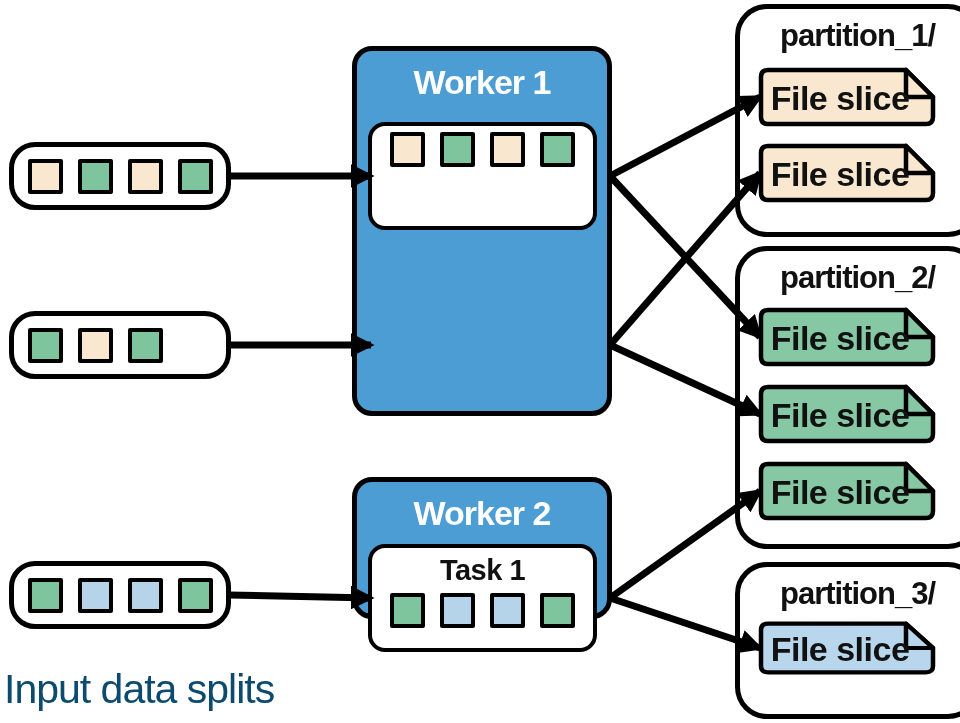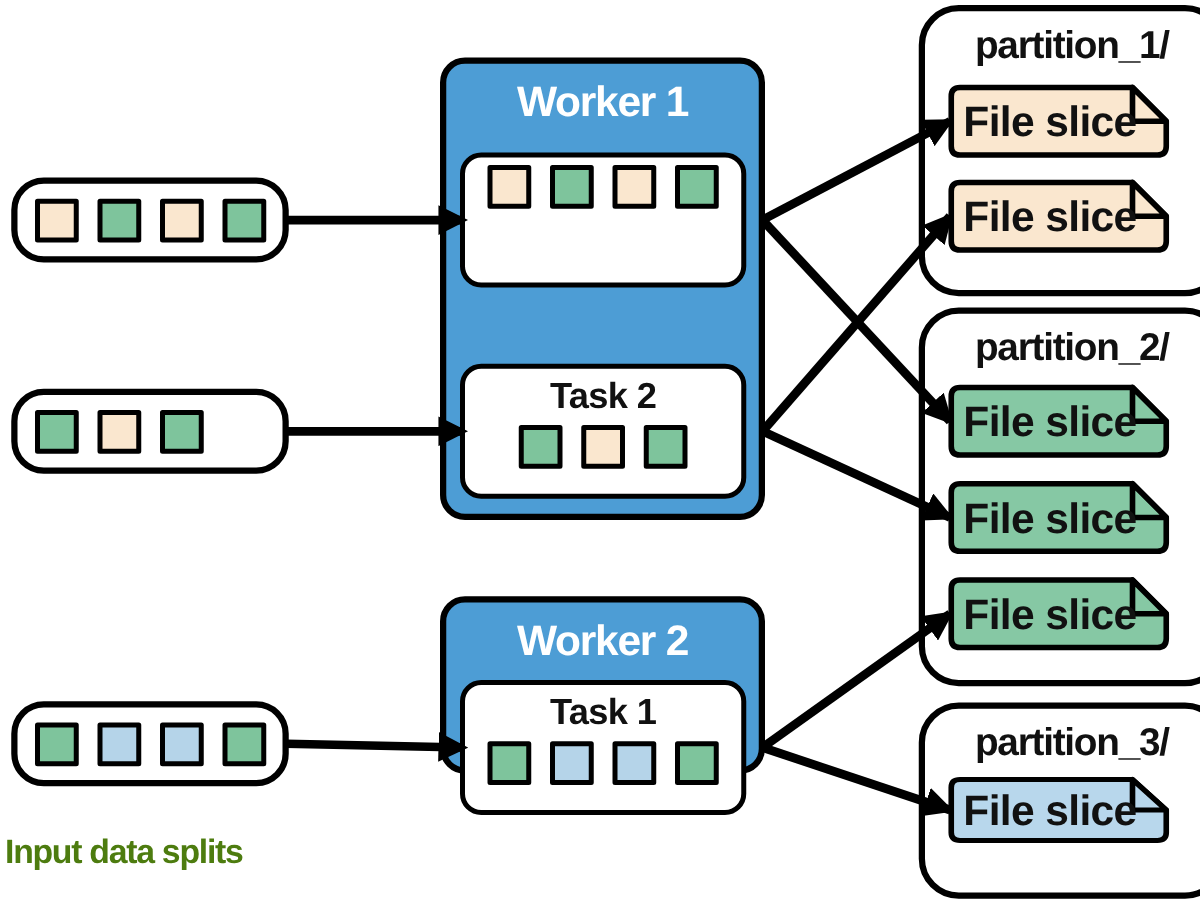--- a/index.html
+++ b/index.html
@@ -50,21 +50,21 @@
   .s-body,.s-fold{fill:var(--c,#eee);stroke:#000;stroke-width:4.5;stroke-linejoin:round;}
   .slice-label{
     position:absolute;left:0;right:14px;top:50%;transform:translateY(-46%);
     text-align:center;font-size:34px;font-weight:700;color:#111;letter-spacing:-0.5px;
   }
   
   #arrows{position:absolute;inset:0;width:960px;height:723px;z-index:5;pointer-events:none;}
   .arrow{stroke:#000;stroke-width:7;}
   
   .input-label{
-    position:absolute;left:4px;top:666px;font-size:27px;font-weight:bold;color:#4d7c0f;
+    position:absolute;left:4px;top:666px;font-size:41px;font-weight:normal;color:#0c4a6e;
     letter-spacing:-1px;
   }
   .watermark{
     position:absolute;right:3px;top:676px;z-index:6;white-space:nowrap;
     font-size:26px;font-weight:bold;color:#9b9b9b;
     text-shadow:2px 2px 0 rgba(255,255,255,0.95), -1px -1px 0 rgba(255,255,255,0.7);
   }
 </style>
 </head>
 <body>
@@ -87,28 +87,20 @@
     <div class="cell" style="--c: #b5d4e9;"></div>
     <div class="cell" style="--c: #b5d4e9;"></div>
     <div class="cell" style="--c: #7ec49c;"></div>
   </div>
 
   <div class="worker" style="top: 46px; height: 370px; --c: #4d9dd5;">
     <div class="worker-title">Worker 1</div>
     <div class="task" style="top:71px">
       <div class="task-cells">
         <div class="cell" style="--c: #fae7cf;"></div>
-        <div class="cell" style="--c: #7ec49c;"></div>
-        <div class="cell" style="--c: #fae7cf;"></div>
-        <div class="cell" style="--c: #7ec49c;"></div>
-      </div>
-    </div>
-    <div class="task" style="top:240px">
-      <div class="task-title">Task 2</div>
-      <div class="task-cells">
         <div class="cell" style="--c: #7ec49c;"></div>
         <div class="cell" style="--c: #fae7cf;"></div>
         <div class="cell" style="--c: #7ec49c;"></div>
       </div>
     </div>
   </div>
 
   <div class="worker" style="top: 477px; height: 142px; --c: #4d9dd5;">
     <div class="worker-title">Worker 2</div>
     <div class="task" style="top:62px">

